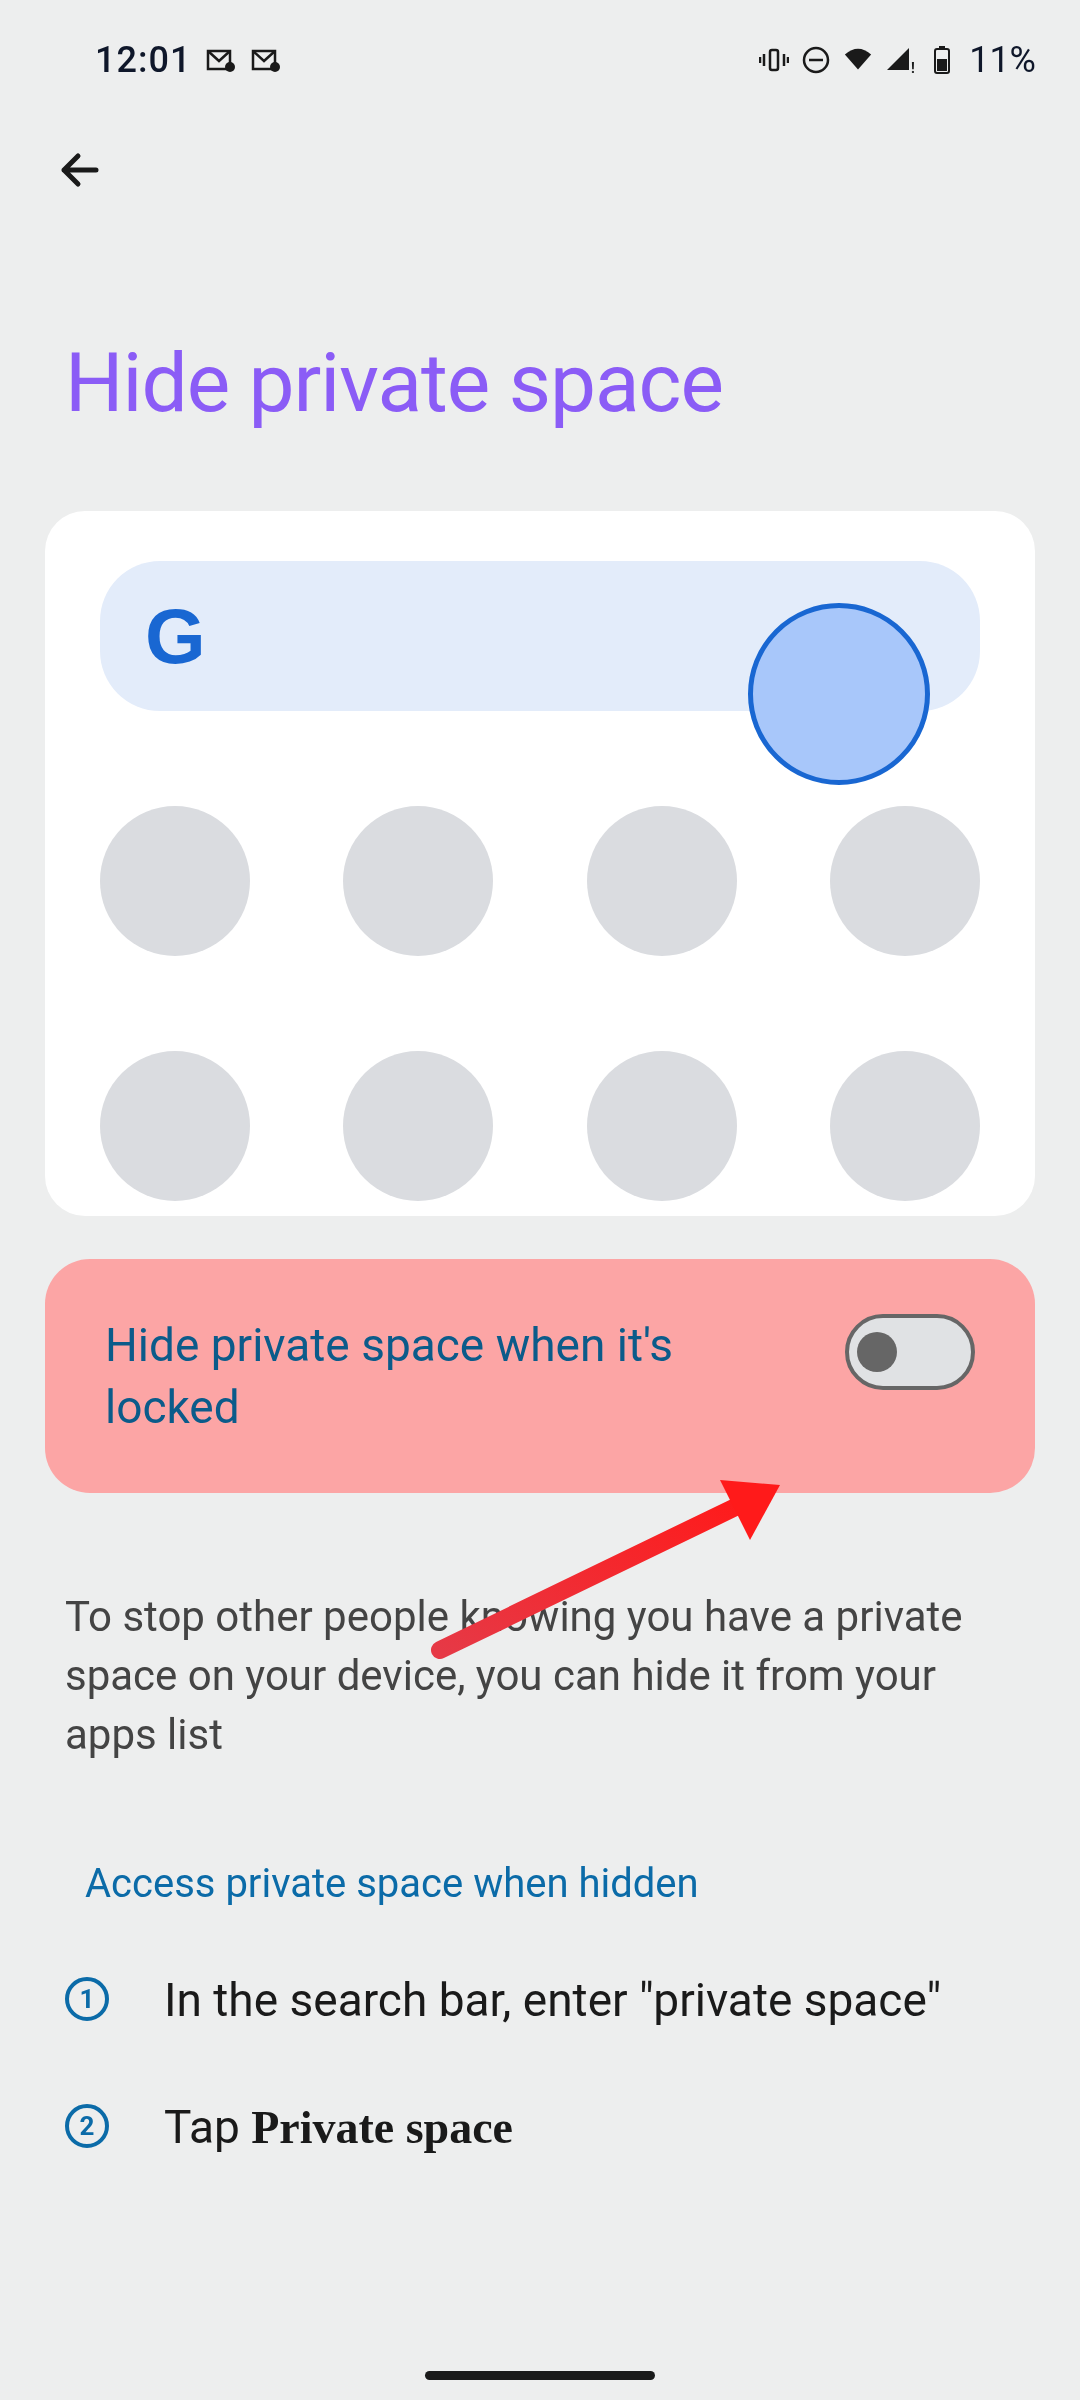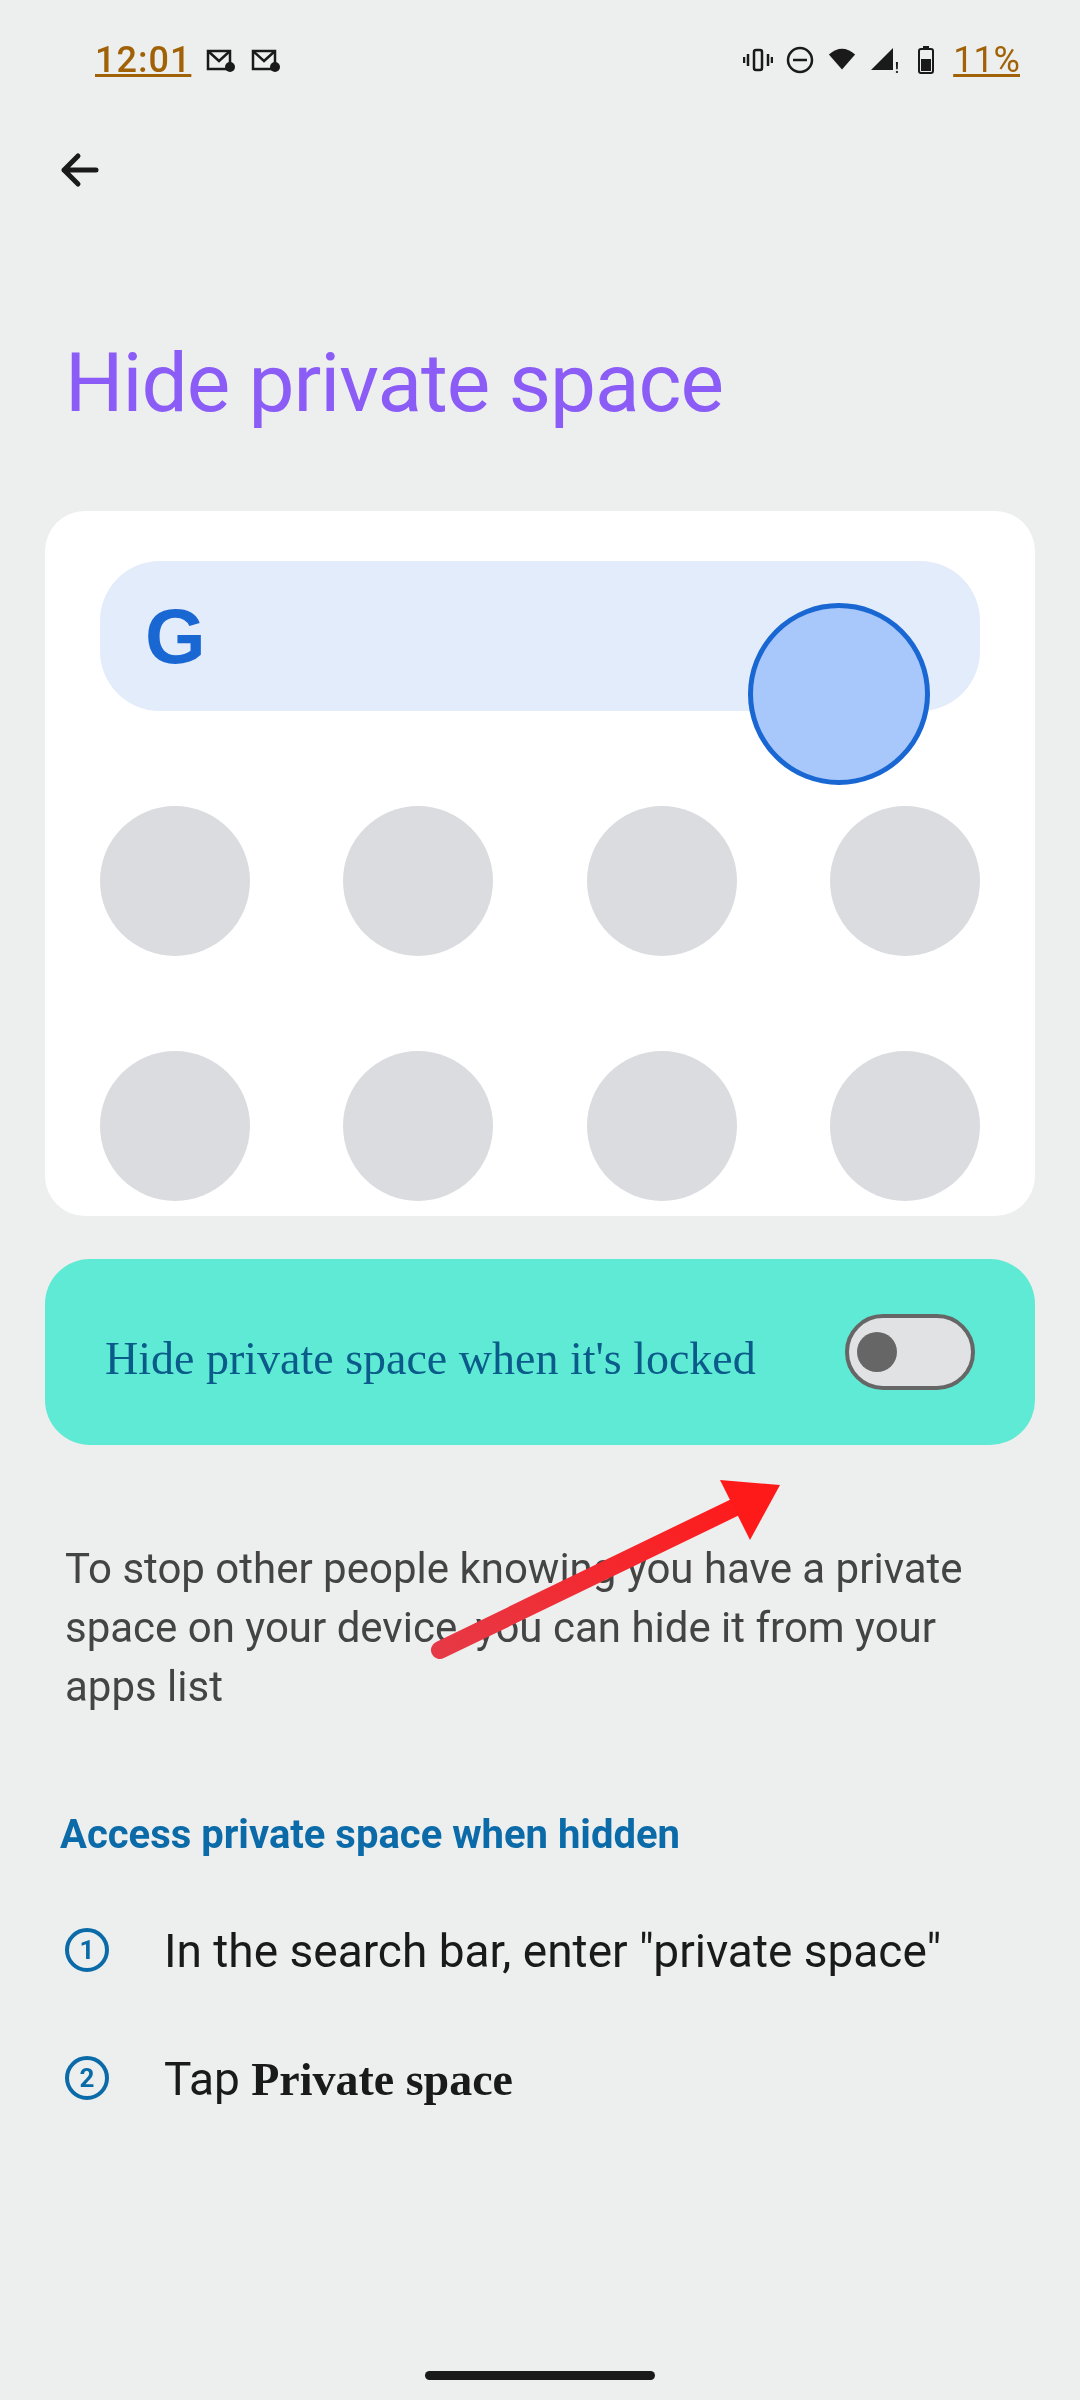--- a/index.html
+++ b/index.html
@@ -12,25 +12,24 @@
       height: 2400px;
       background: #edeeee;
       font-family: 'Roboto', -apple-system, sans-serif;
       position: relative;
       overflow: hidden;
     }
     .status-bar {
       display: flex;
       justify-content: space-between;
       align-items: center;
-      padding: 20px 60px 0 95px;
+      padding: 20px 44px 0 95px;
       height: 100px;
       font-size: 36px;
-      color: #a16207;
-      text-decoration: underline;
+      color: #0f172a;
     }
     .status-left {
       display: flex;
       align-items: center;
       gap: 15px;
     }
     .status-right {
       display: flex;
       align-items: center;
       gap: 12px;
@@ -102,28 +101,27 @@
       margin-top: 95px;
     }
     .app-circle {
       width: 150px;
       height: 150px;
       background: #dadce0;
       border-radius: 50%;
     }
     .toggle-card {
       margin: 43px 45px 0 45px;
-      background: #5eead4;
+      background: #fca5a5;
       border-radius: 45px;
       padding: 55px 60px;
       display: flex;
       justify-content: space-between;
-      align-items: flex-end;
+      align-items: flex-start;
       position: relative;
-      font-family: Liberation Serif, serif;
     }
     .toggle-label {
       font-size: 46px;
       color: #0b5b8a;
       font-weight: 400;
       max-width: 680px;
       line-height: 1.35;
     }
     .toggle-switch {
       width: 130px;
@@ -142,24 +140,24 @@
       background: #666;
       border-radius: 50%;
     }
     .description-text {
       padding: 95px 65px 0 65px;
       font-size: 42px;
       color: #444;
       line-height: 1.4;
     }
     .section-header {
-      padding: 95px 65px 0 60px;
+      padding: 95px 65px 0 85px;
       font-size: 40px;
       color: #0b6ba8;
-      font-weight: 700;
+      font-weight: 400;
     }
     .step-item {
       display: flex;
       align-items: flex-start;
       padding: 60px 65px 0 65px;
       gap: 55px;
     }
     .step-number {
       width: 44px;
       height: 44px;

